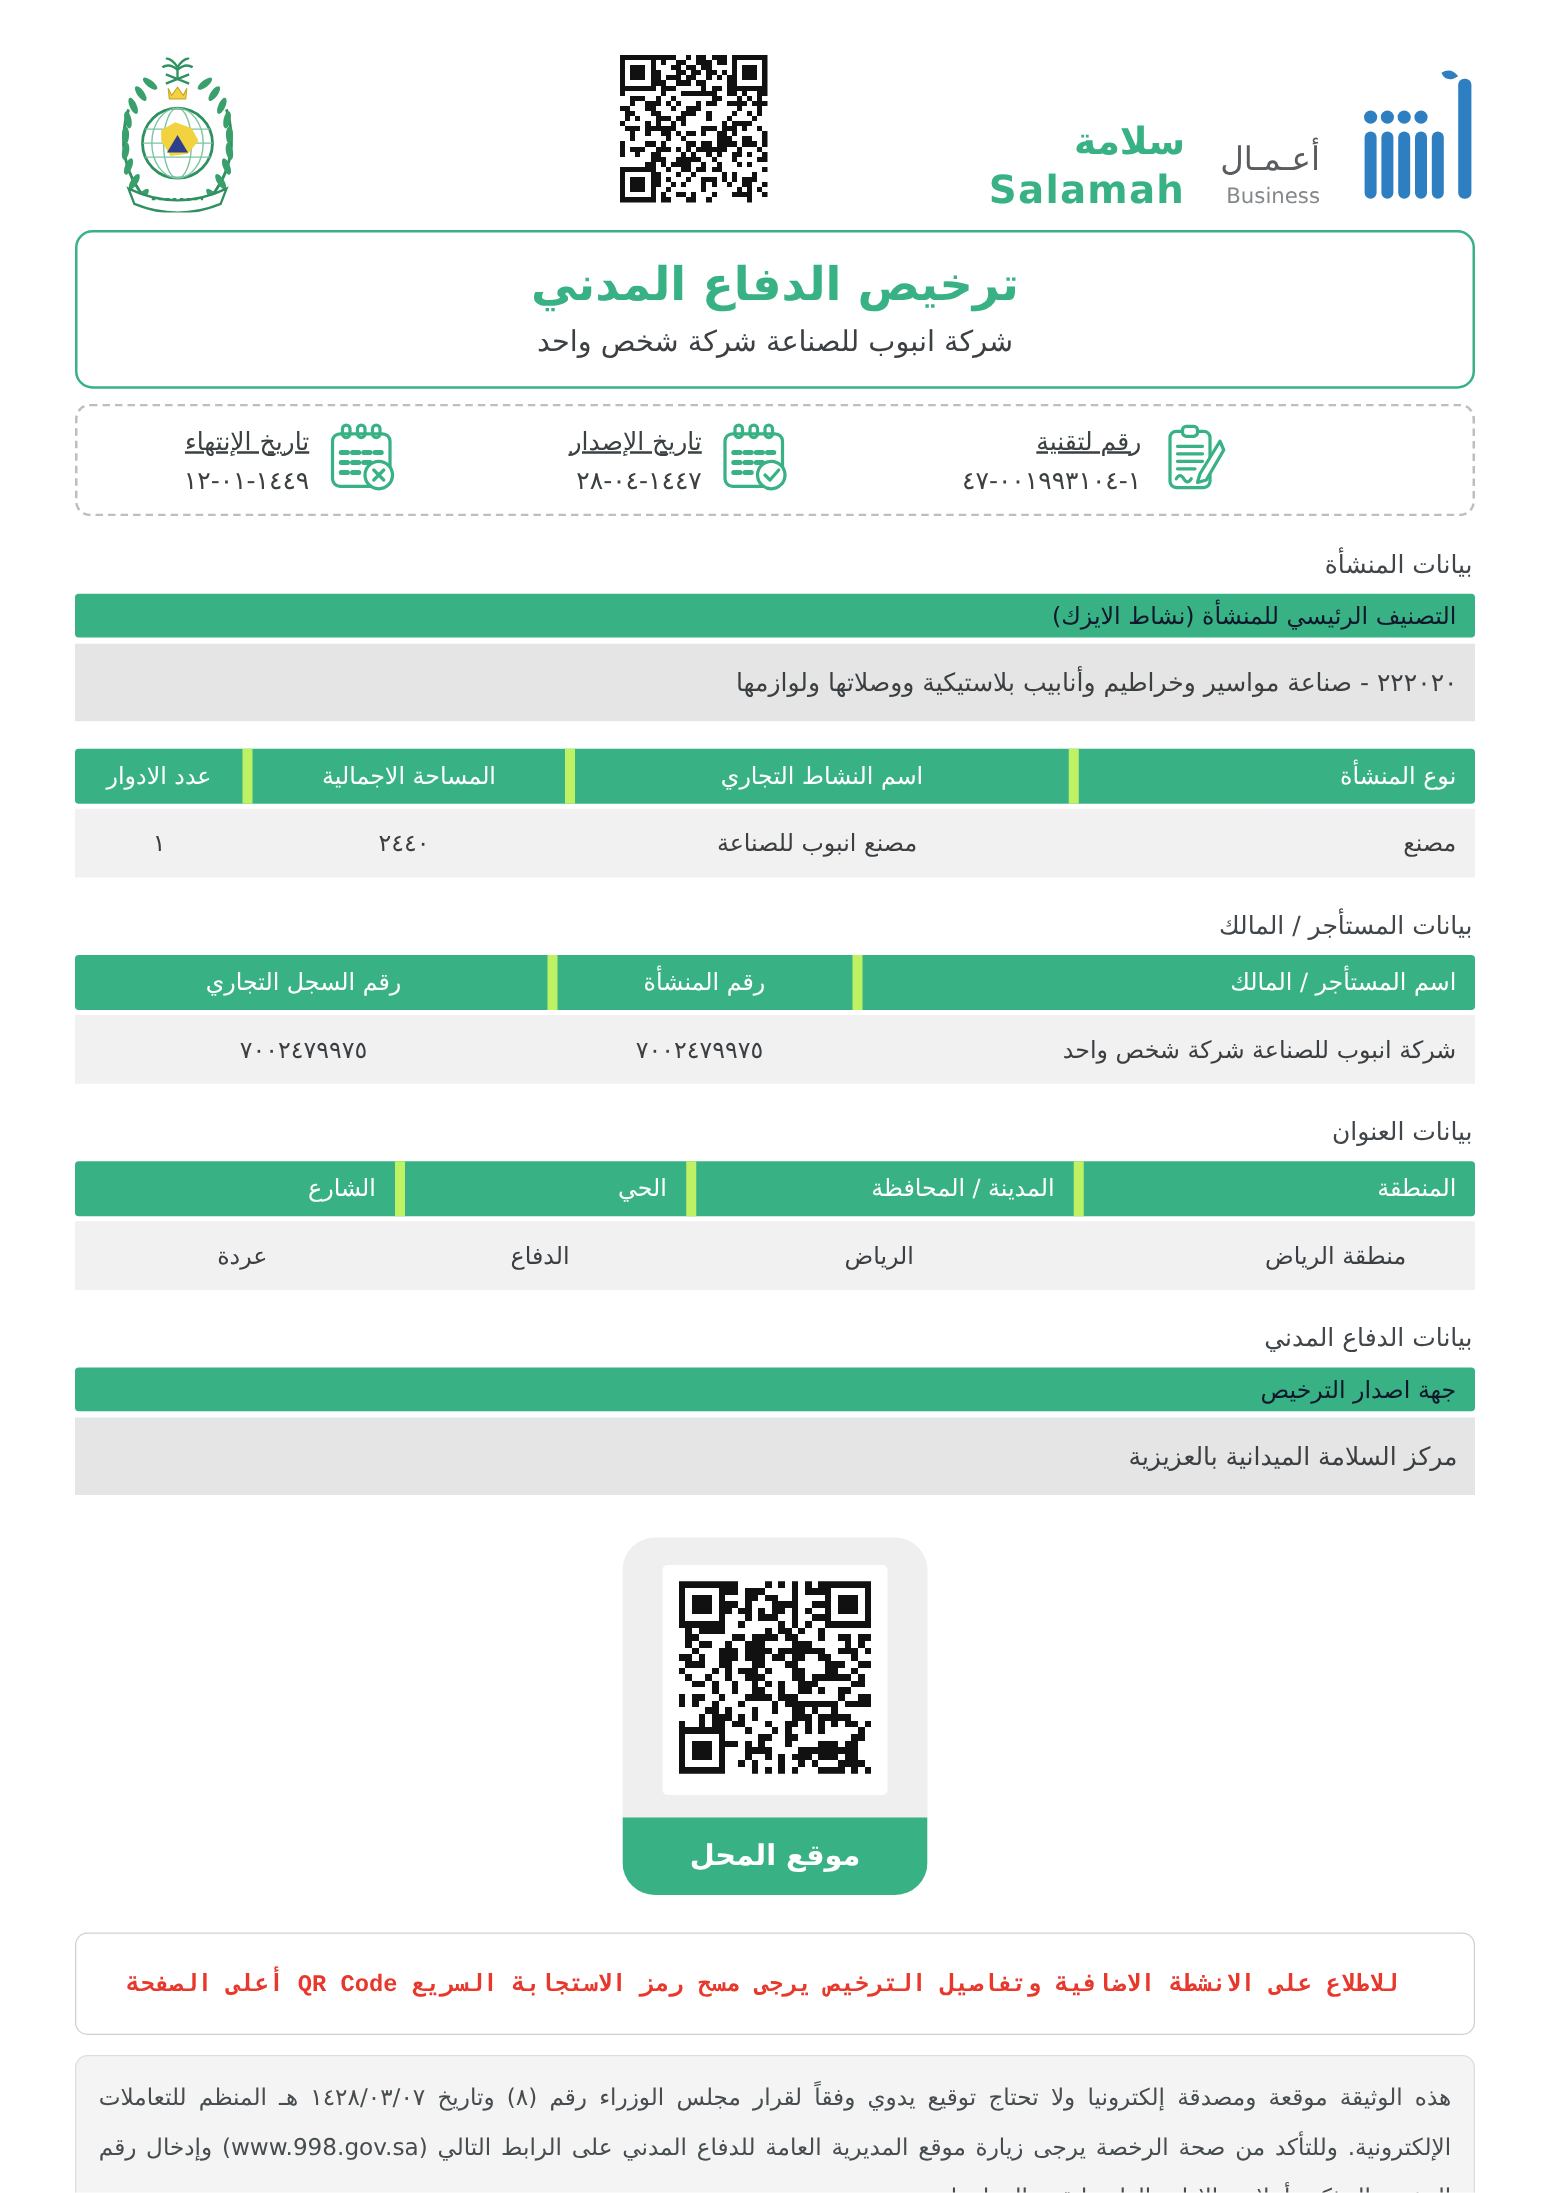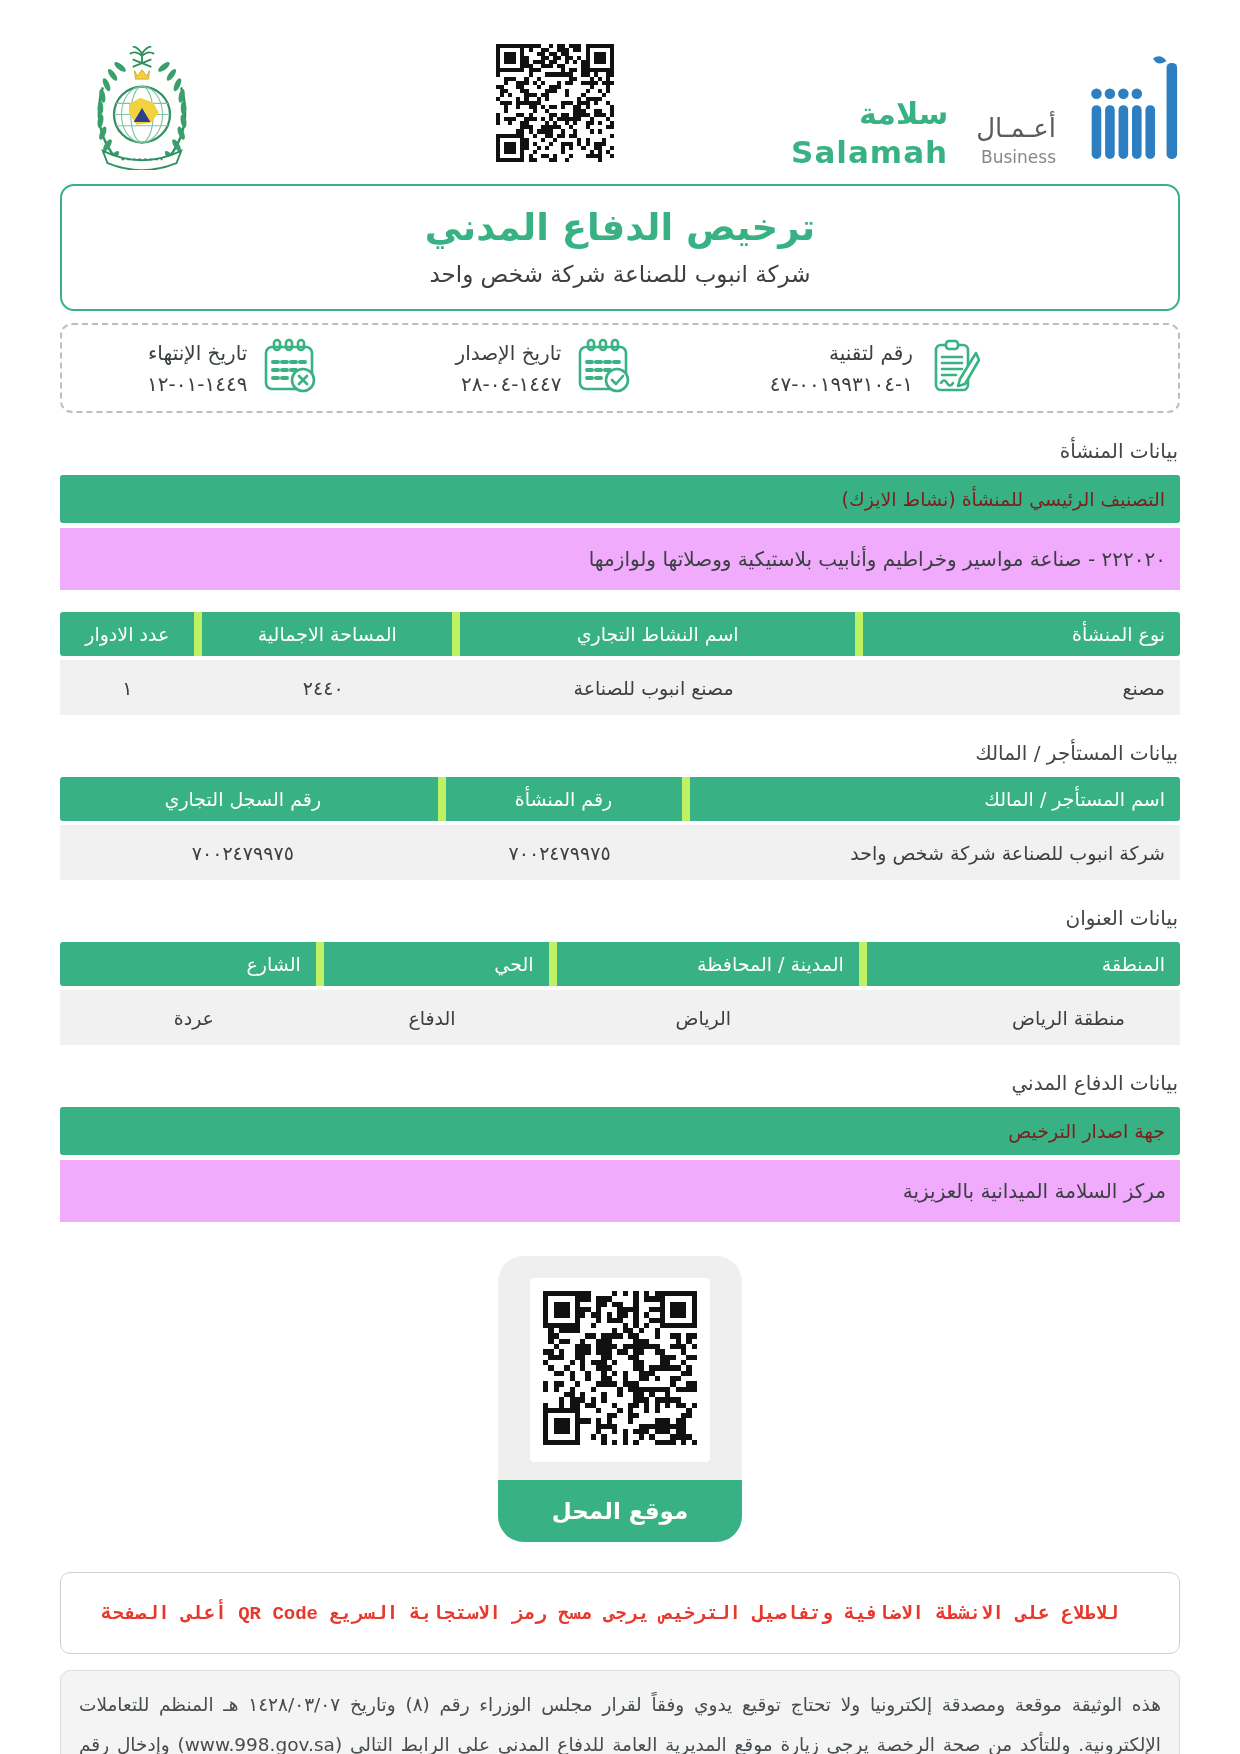--- a/index.html
+++ b/index.html
@@ -21,26 +21,26 @@
   .business-en{color:#85888b;font-size:17px;line-height:1.5;}
   
   .title-box{margin-top:10px;border:2px solid #38b285;border-radius:14px;text-align:center;padding:14px 10px 22px;}
   .title-box h1{margin:6px 0 12px;font-size:37px;color:#38b285;font-weight:bold;}
   .title-sub{font-size:23px;color:#3c4043;}
   
   .info-strip{direction:rtl;margin-top:12px;border:2px dashed #bcbfc1;border-radius:12px;height:86px;
     display:flex;align-items:center;justify-content:space-between;padding:0 195px 0 85px;}
   .info-item{display:flex;align-items:center;gap:14px;}
   .info-texts{display:flex;flex-direction:column;align-items:flex-start;gap:7px;}
-  .info-label{font-size:20px;color:#3b4043;}
+  .info-label{font-size:20px;color:#3b4043;text-decoration:underline;}
   .info-value{font-size:20px;color:#3b4043;direction:ltr;unicode-bidi:isolate;}
   .section-label{direction:rtl;text-align:right;font-size:20px;color:#41464a;margin:26px 2px 12px 0;}
-  .green-bar{direction:rtl;background:#38b285;color:#7f1d1d;border-radius:3px;height:48px;
+  .green-bar{direction:rtl;background:#38b285;color:#0f172a;border-radius:3px;height:35px;
     display:flex;align-items:center;padding:0 15px;font-size:19px;}
-  .gray-row{direction:rtl;background:#f0abfc;margin-top:5px;min-height:62px;
+  .gray-row{direction:rtl;background:#e5e5e5;margin-top:5px;min-height:62px;
     display:flex;align-items:center;padding:0 14px;font-size:20px;color:#3b3f42;}
   .isic-line{direction:ltr;width:100%;text-align:right;unicode-bidi:isolate;}
   
   .tbl{margin-top:22px;direction:rtl;}
   .tbl-head{display:flex;background:#38b285;border-radius:3px;height:44px;color:#fff;font-size:19px;}
   .tbl-row{display:flex;background:#f1f1f2;min-height:55px;font-size:19px;color:#3b3f42;margin-top:4px;}
   .cell{display:flex;align-items:center;padding:0 15px;box-sizing:border-box;}
   .tbl-head .cell:not(:last-child){border-left:8px solid #bef264;}
   .c-right{justify-content:flex-start;}
   .c-center{justify-content:center;}

